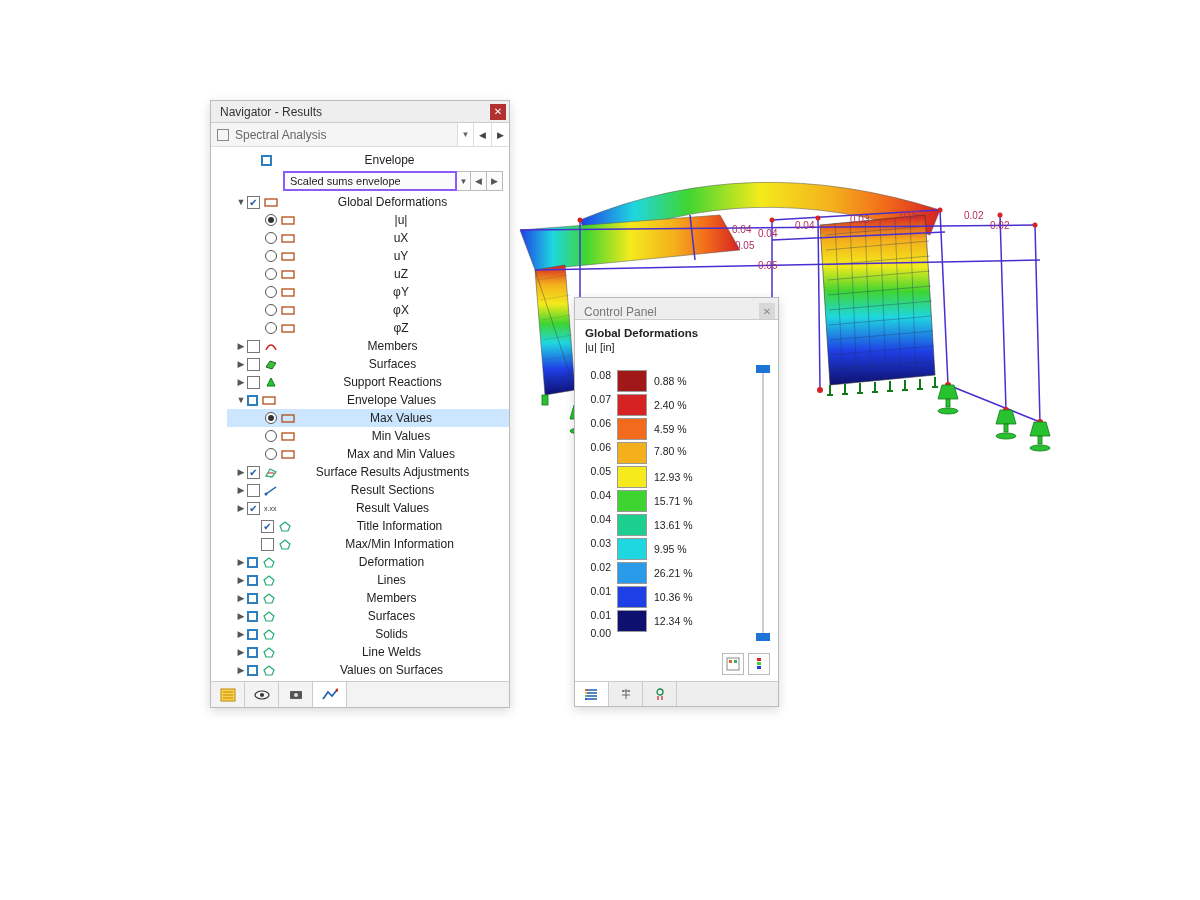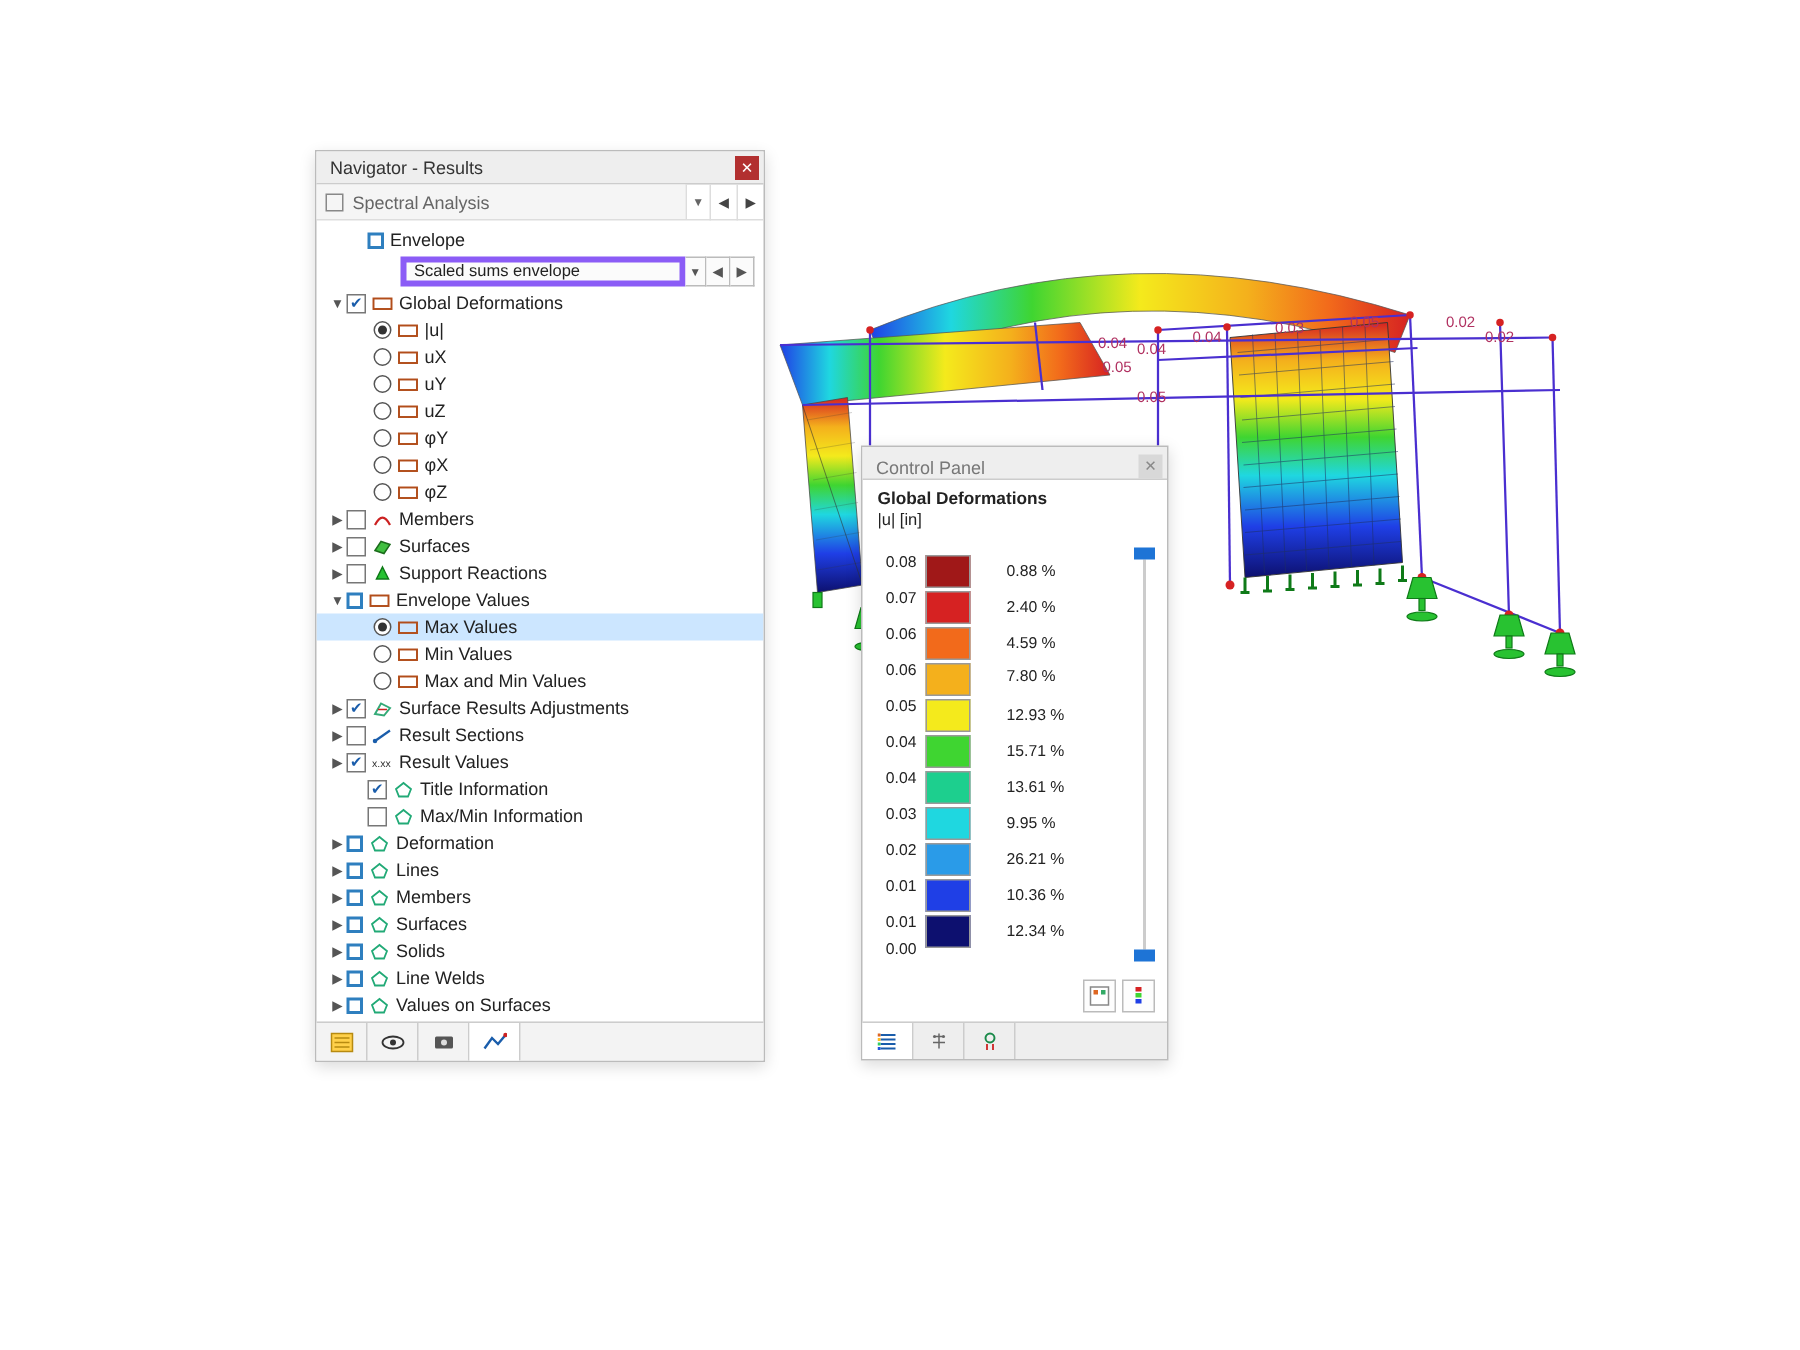--- a/index.html
+++ b/index.html
@@ -12,52 +12,52 @@
   .inactive-close { width: 16px; height: 16px; background: #d8d8d8; color: #888; display: flex; align-items: center; justify-content: center; font-size: 10px; cursor: pointer; }
   
   
   #navigator { left: 210px; top: 100px; width: 300px; }
   .nav-header { display: flex; align-items: center; border-bottom: 1px solid #ddd; height: 24px; }
   .nav-header .sel { flex: 1; display: flex; align-items: center; padding: 0 6px; color: #666; background: #f5f5f5; height: 100%; }
   .nav-header .sel .icn { width: 12px; height: 12px; border: 1px solid #888; margin-right: 6px; }
   .nav-arrows { display: flex; }
   .nav-arrows div { width: 18px; height: 24px; display: flex; align-items: center; justify-content: center; border-left: 1px solid #ddd; cursor: pointer; color: #444; font-size: 9px; }
   
-  .tree { padding: 4px 0 2px 0; max-height: 580px; overflow: hidden; }
+  .tree { padding: 4px 0 2px 16px; max-height: 580px; overflow: hidden; text-align: center; }
   .tree .row { display: flex; align-items: center; height: 18px; padding-right: 6px; cursor: pointer; white-space: nowrap; }
   .tree .row.selected { background: #cce6ff; }
   .tree .row .ind { display: inline-block; flex-shrink: 0; }
   .tree .chev { width: 12px; display: inline-flex; justify-content: center; color: #555; font-size: 9px; flex-shrink: 0; }
   .tree .check { width: 13px; height: 13px; border: 1px solid #777; margin-right: 4px; display: inline-flex; align-items: center; justify-content: center; font-size: 10px; color: #1a5dab; flex-shrink: 0; background:#fff; }
   .tree .bluebox { width: 11px; height: 11px; border: 2px solid #2e7fbf; margin-right: 4px; flex-shrink: 0; }
   .tree .radio { width: 12px; height: 12px; border: 1px solid #555; border-radius: 50%; margin-right: 4px; display: inline-flex; align-items: center; justify-content: center; flex-shrink: 0; background:#fff;}
   .tree .radio .dot { width: 6px; height: 6px; background: #333; border-radius: 50%; }
   .tree .ticon { width: 14px; height: 12px; margin-right: 4px; display: inline-flex; align-items: center; justify-content: center; flex-shrink: 0; }
   .tree .lbl { flex: 1; overflow: hidden; text-overflow: ellipsis; }
   
   .subselect { display: flex; align-items: center; margin: 2px 6px 2px 56px; height: 20px; }
-  .subselect .box { flex: 1; border: 4px solid #8b5cf6; background: #fbfbfb; height: 100%; display: flex; align-items: center; padding: 0 5px; font-size: 11px; }
+  .subselect .box { flex: 1; border: 2px solid #8b5cf6; background: #fbfbfb; height: 100%; display: flex; align-items: center; padding: 0 5px; font-size: 11px; }
   .subselect .dd { width: 14px; height: 100%; border: 1px solid #bbb; border-left: none; display: flex; align-items: center; justify-content: center; font-size: 8px; color: #555; background:#fbfbfb;}
   .subselect .ar { width: 16px; height: 100%; border: 1px solid #bbb; border-left: none; display: flex; align-items: center; justify-content: center; font-size: 9px; color: #555; background:#fbfbfb;}
   
   .bottom-tabs { display: flex; border-top: 1px solid #ccc; height: 26px; background: #f3f3f3; }
   .bottom-tabs div { width: 34px; display: flex; align-items: center; justify-content: center; border-right: 1px solid #ccc; cursor: pointer; }
   .bottom-tabs div.active { background: #fff; }
   
   
   #control-panel { left: 574px; top: 297px; width: 205px; }
   #control-panel .titlebar { background: #eee; align-items: flex-end; }
   #control-panel .titlebar .title { color: #777; }
   .cp-head { padding: 7px 10px 2px 10px; font-weight: 600; font-size: 11.5px; }
   .cp-sub { padding: 0 6px 6px 10px; font-size: 11px; }
   .legend { padding: 4px 8px 8px 8px; position: relative; }
   .legend-row { display: flex; align-items: center; height: 24px; }
   .legend-row .tick { width: 34px; text-align: right; padding-right: 6px; font-size: 10.5px; color: #222; }
   .legend-row .swatch { width: 30px; height: 22px; border: 1px solid #999; flex-shrink: 0; }
-  .legend-row .pct { padding-left: 24px; font-size: 10.5px; }
+  .legend-row .pct { padding-left: 7px; font-size: 10.5px; }
   .slider-rail { position: absolute; right: 14px; top: 14px; bottom: 14px; width: 2px; background: #ccc; }
   .slider-handle { position: absolute; right: 8px; width: 14px; height: 8px; background: #1e74d6; }
   .cp-buttons { display: flex; justify-content: flex-end; gap: 4px; padding: 6px 8px; }
   .cp-buttons div { width: 22px; height: 22px; border: 1px solid #bbb; display: flex; align-items: center; justify-content: center; cursor: pointer; font-size: 11px; background:#fdfdfd; }
   .cp-tabs { display: flex; border-top: 1px solid #ccc; height: 25px; background: #eee; }
   .cp-tabs div { width: 34px; display: flex; align-items: center; justify-content: center; border-right: 1px solid #ccc; cursor: pointer; font-size: 12px; }
   .cp-tabs div.active { background: #fff; }
   
   
   #viewport { position: absolute; left: 420px; top: 160px; width: 650px; height: 320px; z-index: -1; }

